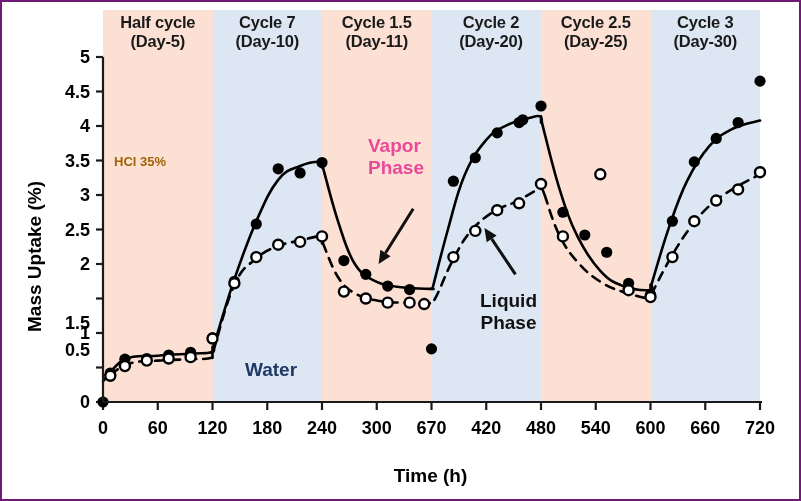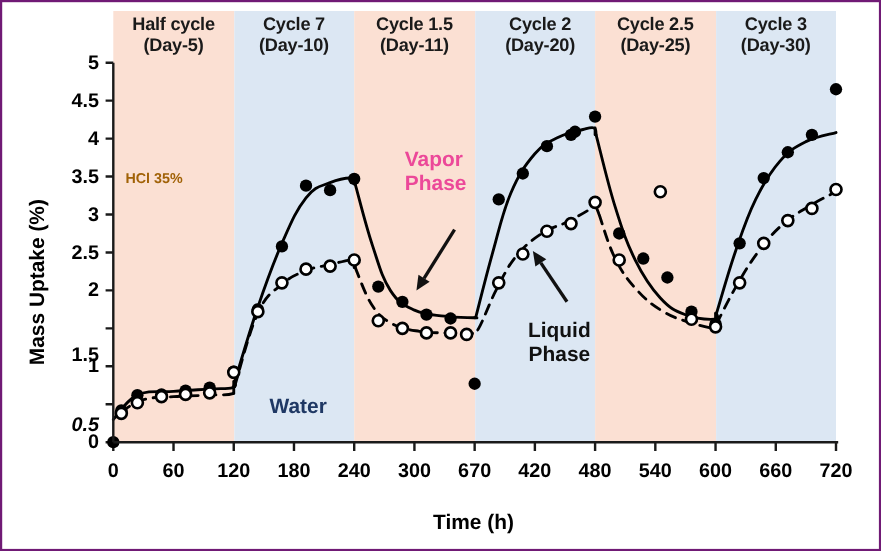--- a/index.html
+++ b/index.html
@@ -248,21 +248,21 @@
         <circle cx="758.00" cy="170.23" r="5" fill="#ffffff" stroke="#000000" stroke-width="2.4"></circle>
       </g>
     <g id="axis-lines-g">
       <line id="yaxis-line" x1="101" y1="55" x2="101" y2="400" stroke="#1a1a1a" stroke-width="2.2"></line>
       <line id="xaxis-line" x1="101" y1="400" x2="760" y2="400" stroke="#1a1a1a" stroke-width="2.2"></line>
     </g>
   </svg>
 
   <div id="ytick-labels">
       <div class="ylabel-tick" style="top: 400px; left: 0px; width: 88px;">0</div>
-      <div class="ylabel-tick" style="top: 384px; left: 0px; width: 88px; font-style: italic;">0.5</div>
+      <div class="ylabel-tick" style="top: 348px; left: 0px; width: 88px;">0.5</div>
       <div class="ylabel-tick" style="top: 331px; left: 0px; width: 88px;">1</div>
       <div class="ylabel-tick" style="top: 297px; left: 0px; width: 88px; margin-top: 24px;">1.5</div>
       <div class="ylabel-tick" style="top: 262px; left: 0px; width: 88px;">2</div>
       <div class="ylabel-tick" style="top: 227.5px; left: 0px; width: 88px;">2.5</div>
       <div class="ylabel-tick" style="top: 193px; left: 0px; width: 88px;">3</div>
       <div class="ylabel-tick" style="top: 158.5px; left: 0px; width: 88px;">3.5</div>
       <div class="ylabel-tick" style="top: 124px; left: 0px; width: 88px;">4</div>
       <div class="ylabel-tick" style="top: 89.5px; left: 0px; width: 88px;">4.5</div>
       <div class="ylabel-tick" style="top: 55px; left: 0px; width: 88px;">5</div>
     </div>

